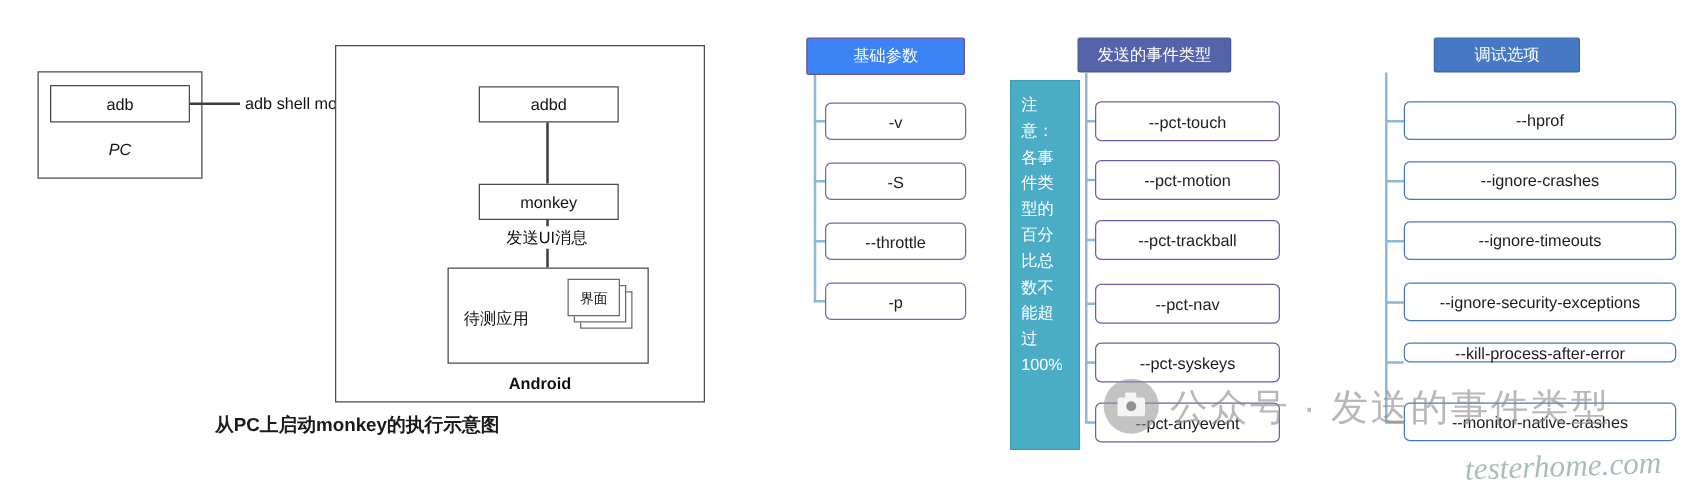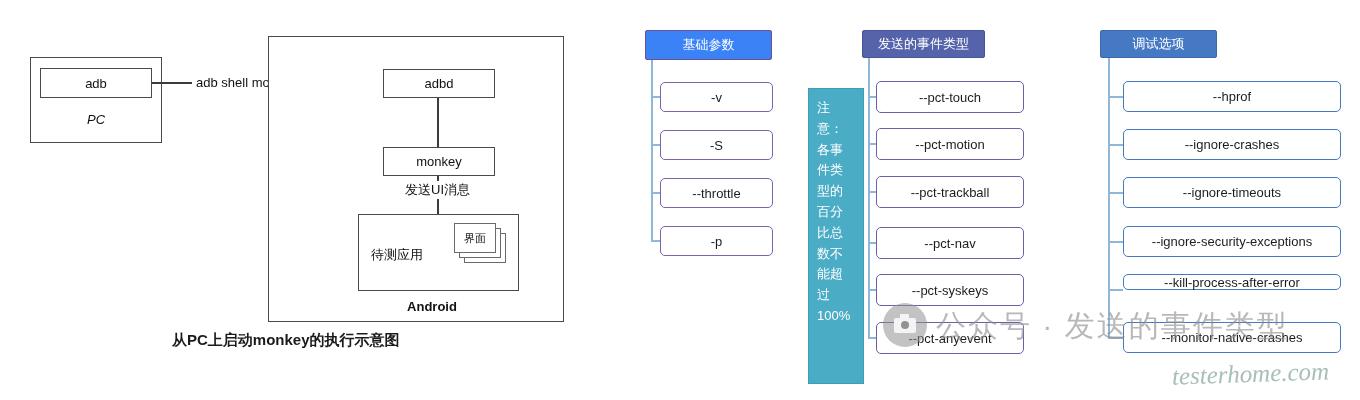--- a/index.html
+++ b/index.html
@@ -17,29 +17,29 @@
   .card { position:absolute; width:42px; height:30px; background:#fff; border:1px solid #6a6a6a;
           display:flex; align-items:center; justify-content:center; font-size:11px; color:#111; }
   .bold { font-weight:bold; }
   .caption { font-weight:bold; font-size:15px; color:#1a1a1a; }
 
   
   .th { position:absolute; color:#fff; display:flex; align-items:center; justify-content:center;
         font-size:13px; border-radius:2px; }
   .th.purple { background:#3b82f6; border:1px solid #6a5194; }
   .th.indigo { background:#5563AB; border:1px solid #475597; }
-  .th.blue   { background:#4579C4; border:1px solid #3a68ad; }
+  .th.blue   { background:#4579C4; border:1px solid #3a68ad;margin-left:47px; }
   .ti { position:absolute; background:#fff; border-radius:5px; display:flex; align-items:center;
         justify-content:center; font-size:13px; color:#1c1c1c; white-space:nowrap; }
   .t1 { border:1.6px solid #7D63A8; }
   .t2 { border:1.6px solid #6A5FA8; }
   .t3 { border:1.6px solid #4579C4; }
   .conn { position:absolute; background:#8FB8D8; }
   .note { position:absolute; background:#4BACC6; border:1px solid #3D9DB5; color:#fff;
-          font-size:13px; line-height:1.6; padding:9px 8px;margin-top:24px; }
+          font-size:13px; line-height:1.6; padding:9px 8px; }
 
   
   .wm-circle { position:absolute; left:883px; top:303px; width:44px; height:44px; border-radius:50%;
                background:rgba(145,145,145,0.55); display:flex; align-items:center; justify-content:center; z-index:50; }
   .cam-body { width:22px; height:15px; background:#f4f4f4; border-radius:2px; position:relative; }
   .cam-body:before { content:""; position:absolute; top:-4px; left:6px; width:9px; height:5px;
                      background:#f4f4f4; border-radius:1px; }
   .cam-lens { position:absolute; left:7px; top:3px; width:8px; height:8px; border-radius:50%;
               background:rgba(140,140,140,0.95); }
   .wm-text { position:absolute; left:936px; top:306px; color:rgba(140,140,140,0.62); font-size:30px;

